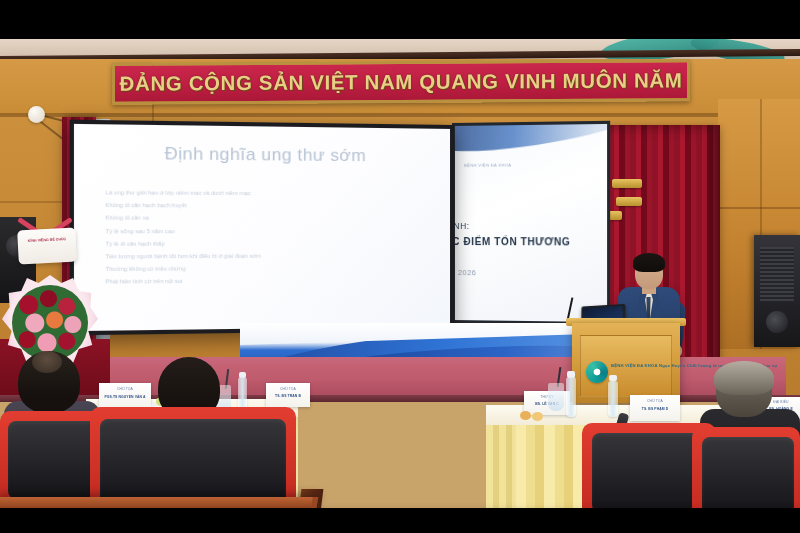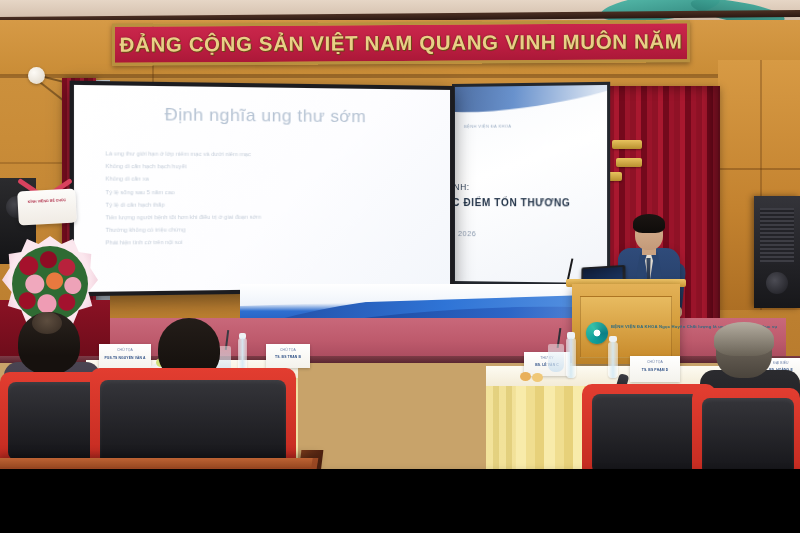--- a/index.html
+++ b/index.html
@@ -1,17 +1,17 @@
 <!DOCTYPE html>
 <html><head>
 <meta charset="utf-8">
 <style>
   html,body{margin:0;padding:0;background:#000;}
   body{font-family:"Liberation Sans",sans-serif;}
-  #scene{position:relative;width:800px;height:469px;overflow:hidden;background:#c8a36a;}
+  #scene{position:relative;width:800px;height:469px;overflow:hidden;background:#c8a36a;margin-top:39px;}
   .abs{position:absolute;}
 
   
   #ceiling{left:0;top:0;width:800px;height:22px;
     background:linear-gradient(180deg,#e6d6c6 0%,#d9c6b4 60%,#cbb6a3 100%);}
   #ceiling-beam{left:0;top:17px;width:800px;height:7px;
     background:linear-gradient(180deg,#4a2f22,#2b1812);
     transform:skewY(-0.5deg);transform-origin:left center;}
   #fan-blade1{left:600px;top:-6px;width:120px;height:26px;
     background:linear-gradient(180deg,#49b3a4,#2f8c82);

